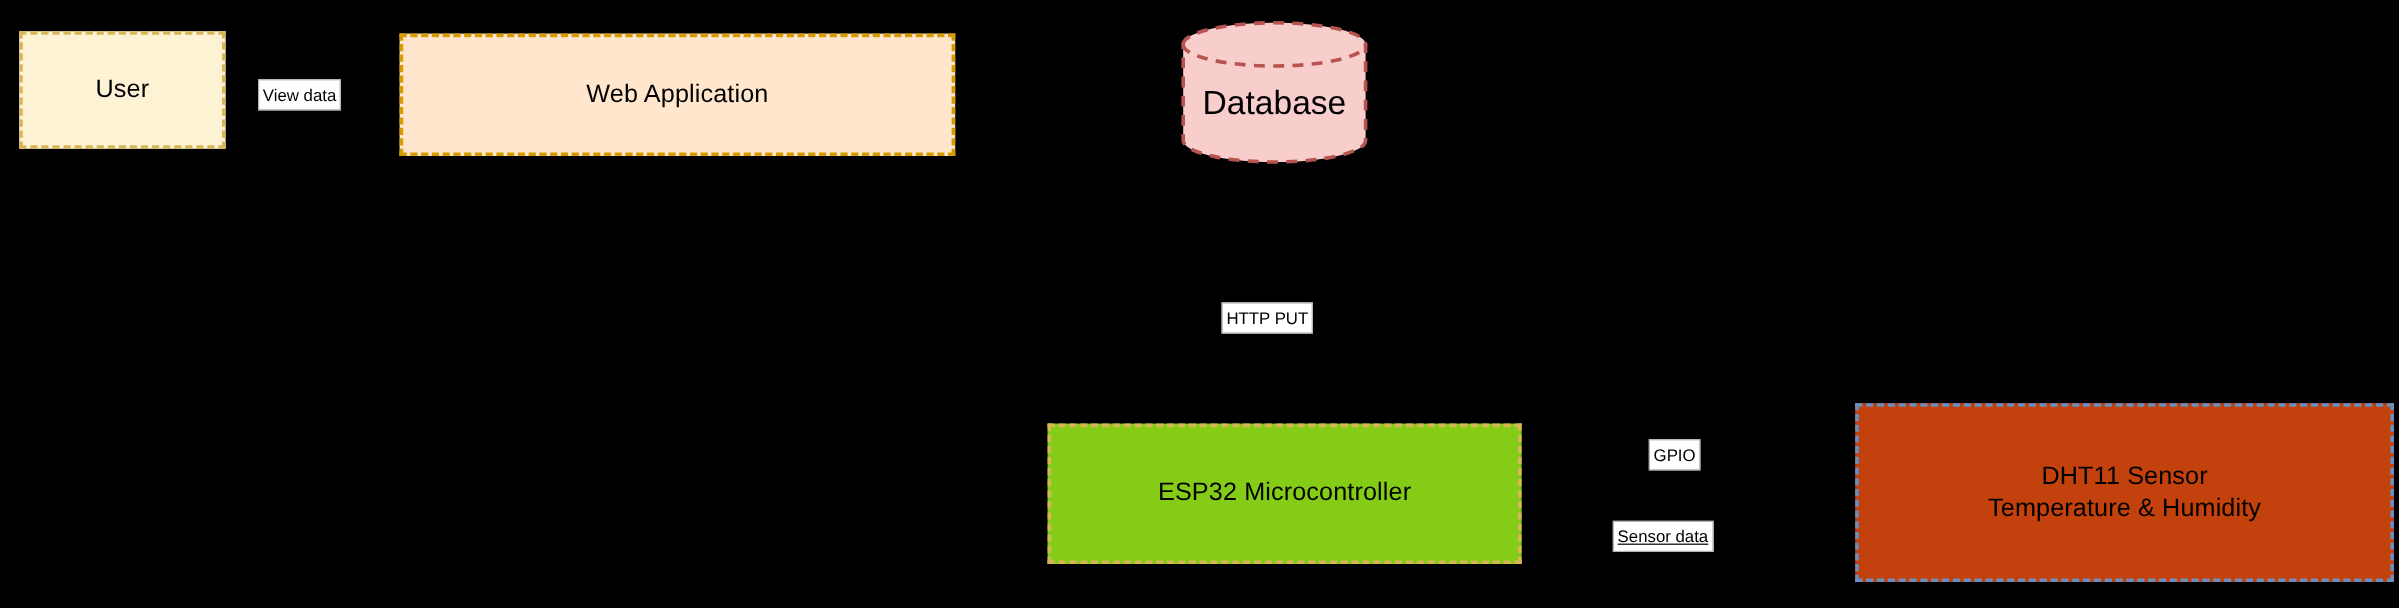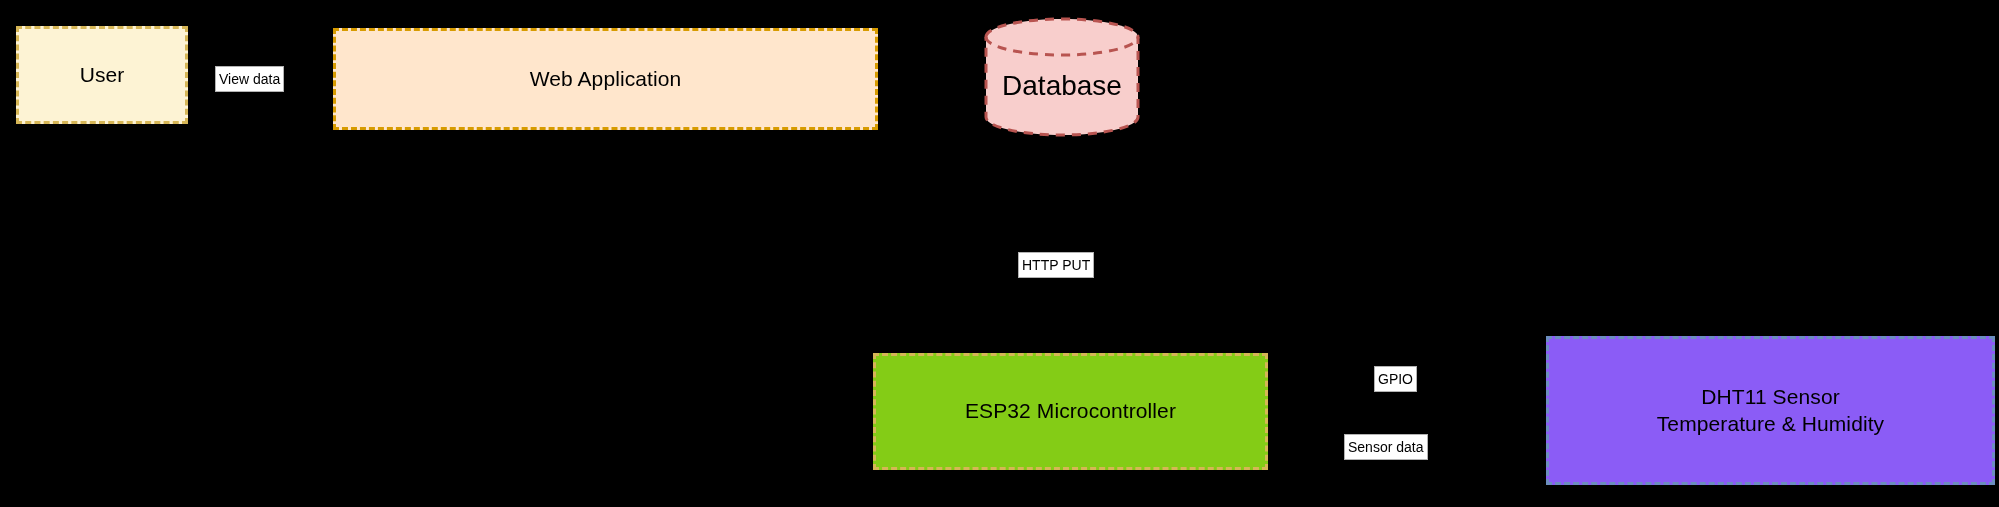--- a/index.html
+++ b/index.html
@@ -42,38 +42,38 @@
   #node-user {
     left: 16px;  top: 26px;
     width: 172px; height: 98px;
     background: #fdf3d4;
     border-color: #d6b656;
   }
 
   
   #node-webapp {
     left: 333px; top: 28px;
-    width: 545px; height: 102px;
+    width: 463px; height: 102px;
     background: #ffe6cc;
     border-color: #d79b00;
   }
 
   
   #node-esp32 {
     left: 873px; top: 353px;
     width: 395px; height: 117px;
     background: #84cc16;
     border-color: #d6b656;
   }
 
   
   #node-dht11 {
     left: 1546px; top: 336px;
     width: 449px; height: 149px;
-    background: #8b5cf6;
+    background: #c2410c;
     border-color: #6c8ebf;
   }
 
   
   #node-database {
     position: absolute;
     left: 983px; top: 16px;
     width: 158px; height: 122px;
   }
   #node-database svg {
@@ -107,21 +107,21 @@
     padding: 0 3px;
     white-space: nowrap;
     height: 26px;
     display: flex;
     align-items: center;
     justify-content: center;
   }
   #label-view-data   { left: 215px;  top: 66px;  }
   #label-http-put    { left: 1018px; top: 252px; text-align: right; }
   #label-gpio        { left: 1374px; top: 366px; }
-  #label-sensor-data { left: 1344px; top: 434px; }
+  #label-sensor-data { left: 1344px; top: 434px; text-decoration: underline; }
 </style>
 </head>
 <body>
 
 <div id="canvas">
 
   <div class="node" id="node-user">
     <span class="node-label">User</span>
   </div>
 

